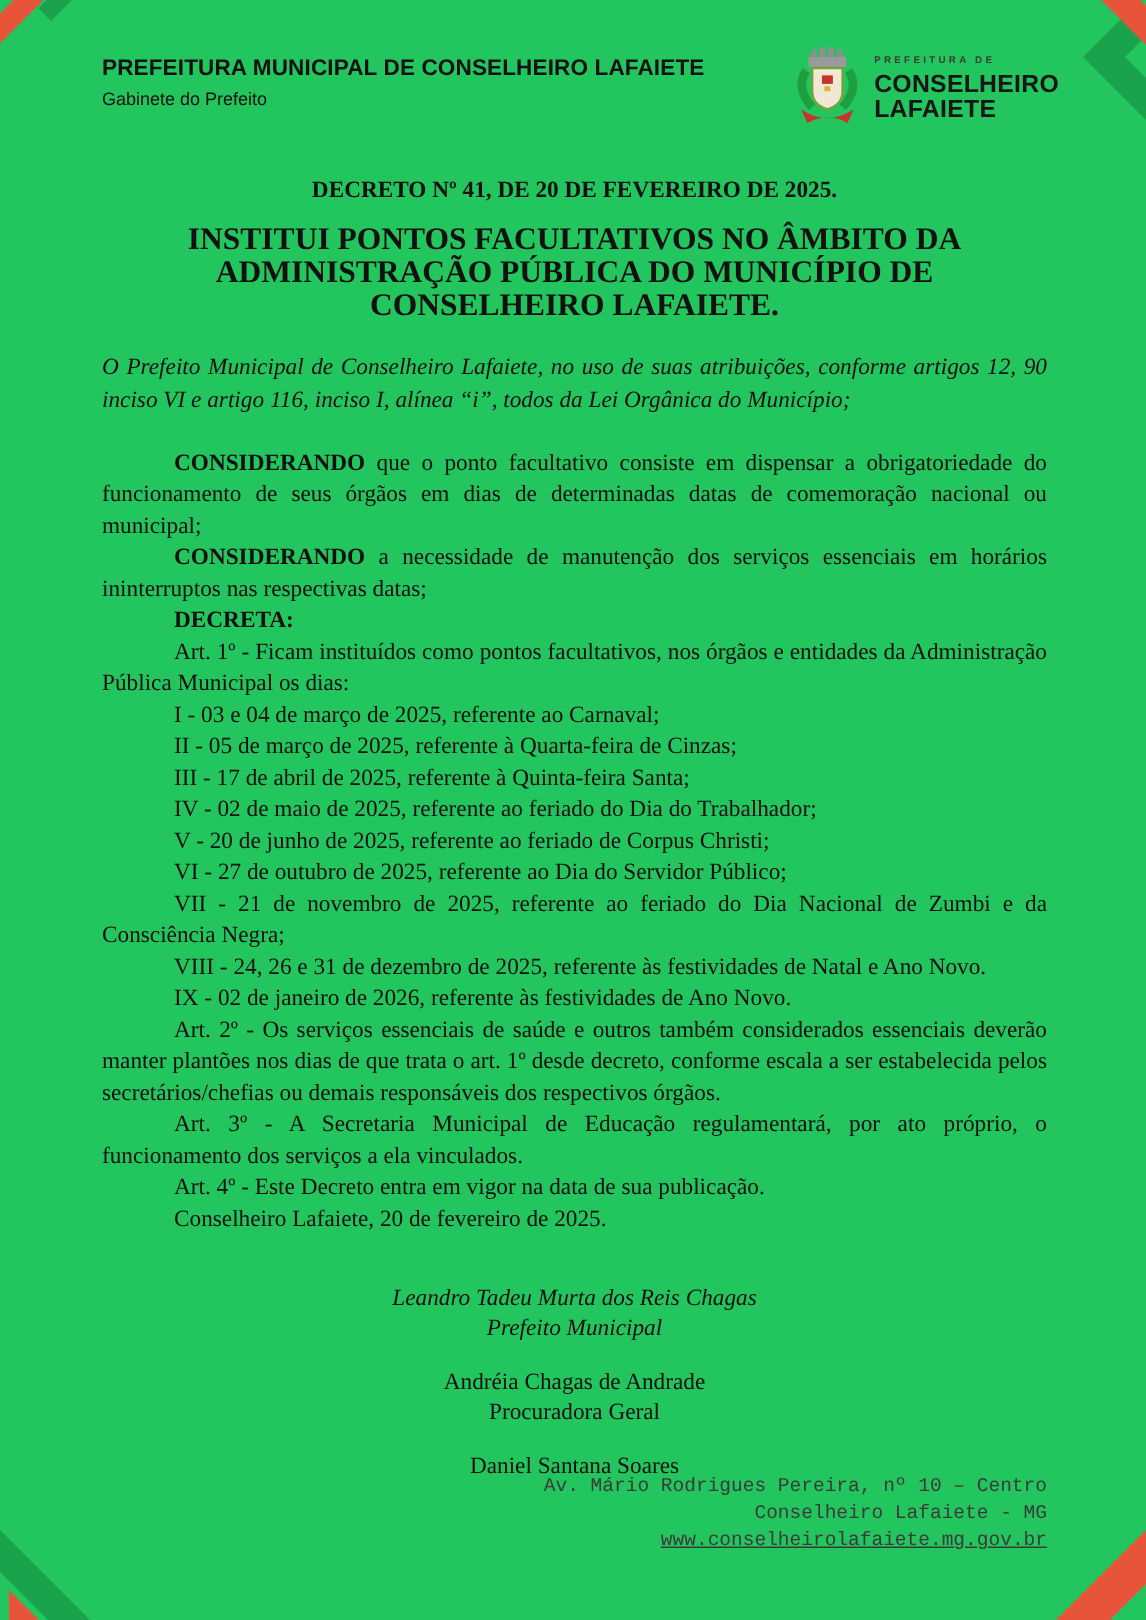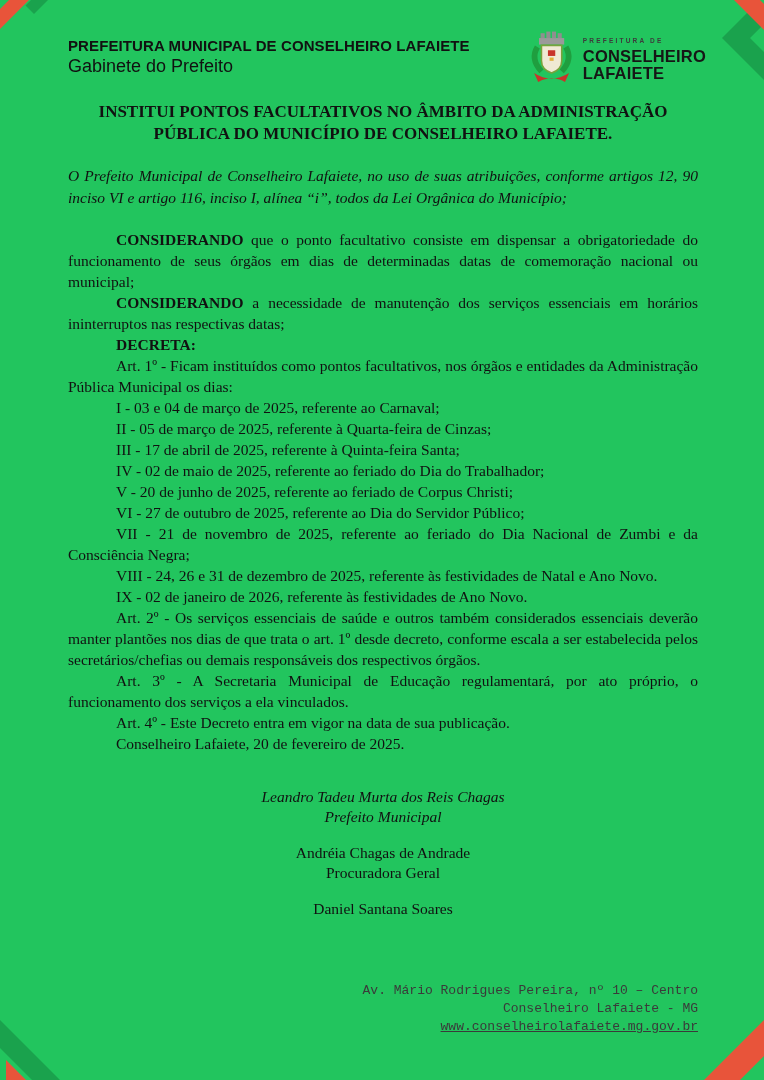--- a/index.html
+++ b/index.html
@@ -17,29 +17,29 @@
   .corner.tr{top:0;right:0;}
   .corner.bl{bottom:0;left:0;}
   .corner.br{bottom:0;right:0;}
   
   .header{
     display:flex;justify-content:space-between;align-items:flex-start;
     margin:36px 58px 0 68px;
     font-family:"Liberation Sans", sans-serif;
   }
   .header-org{font-size:15px;font-weight:bold;line-height:19px;letter-spacing:.1px;}
-  .header-dept{font-size:18px;line-height:18px;margin-top:2px;}
+  .header-dept{font-size:12px;line-height:18px;margin-top:2px;}
   .logo{display:flex;align-items:center;gap:5px;margin-top:-6px;}
   .logo-text{line-height:1;}
   .logo-line1{font-size:6.5px;font-weight:bold;letter-spacing:2.2px;color:#3c3c3c;margin-bottom:3px;}
   .logo-line2,.logo-line3{font-size:16.5px;font-weight:bold;color:#161616;letter-spacing:.2px;line-height:17px;}
   
   .content{padding:0 66px 0 68px;}
   .doc-title{margin-top:26px;text-align:center;font-weight:bold;font-size:15.5px;line-height:21px;}
-  .doc-subtitle{margin-top:11px;text-align:center;font-weight:bold;font-size:17px;line-height:22px;padding:0 8px;}
+  .doc-subtitle{margin-top:11px;text-align:center;font-weight:bold;font-size:21px;line-height:22px;padding:0 8px;}
   .preamble{margin-top:20px;font-style:italic;font-size:15.5px;line-height:22px;text-align:justify;}
   p.body-par{margin:0;font-size:15.5px;line-height:21px;text-align:justify;text-indent:48px;}
   .considerandos{margin-top:20px;}
   .bold{font-weight:bold;}
   .decreta{margin-top:22px;font-weight:bold;}
   .art1{margin-top:22px;}
   .items{}
   .art2,.art3,.art4,.dateline{margin-top:21px;}
   .dateline{text-indent:48px;text-align:left;}
   
@@ -101,20 +101,21 @@
       </svg>
       <div class="logo-text">
         <div class="logo-line1">PREFEITURA DE</div>
         <div class="logo-line2">CONSELHEIRO</div>
         <div class="logo-line3">LAFAIETE</div>
       </div>
     </div>
   </div>
 
   <div class="content">
+    <div class="doc-title">DECRETO Nº 41, DE 20 DE FEVEREIRO DE 2025.</div>
     <div class="doc-subtitle">INSTITUI PONTOS FACULTATIVOS NO ÂMBITO DA ADMINISTRAÇÃO PÚBLICA DO MUNICÍPIO DE CONSELHEIRO LAFAIETE.</div>
 
     <p class="preamble">O Prefeito Municipal de Conselheiro Lafaiete, no uso de suas atribuições, conforme artigos 12, 90 inciso VI e artigo 116, inciso I, alínea “i”, todos da Lei Orgânica do Município;</p>
 
     <div class="considerandos">
       <p class="body-par"><span class="bold">CONSIDERANDO</span><span> que o ponto facultativo consiste em dispensar a obrigatoriedade do funcionamento de seus órgãos em dias de determinadas datas de comemoração nacional ou municipal;</span></p>
       <p class="body-par"><span class="bold">CONSIDERANDO</span><span> a necessidade de manutenção dos serviços essenciais em horários ininterruptos nas respectivas datas;</span></p>
     </div>
 
     <p class="body-par decreta">DECRETA:</p>

